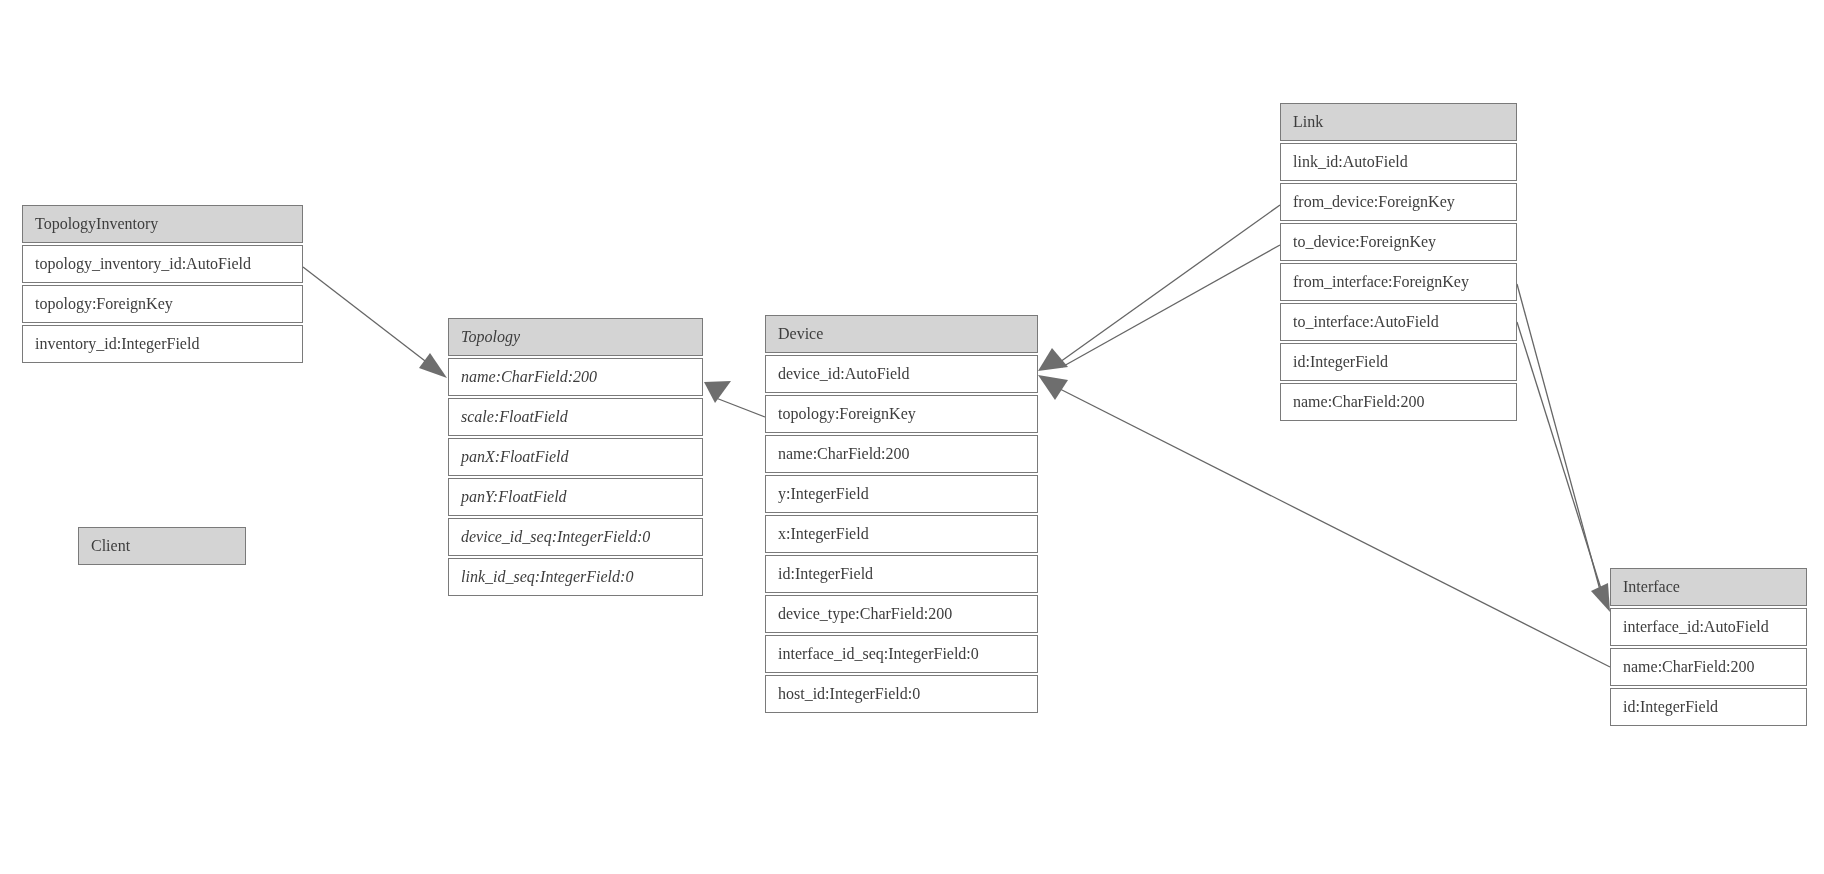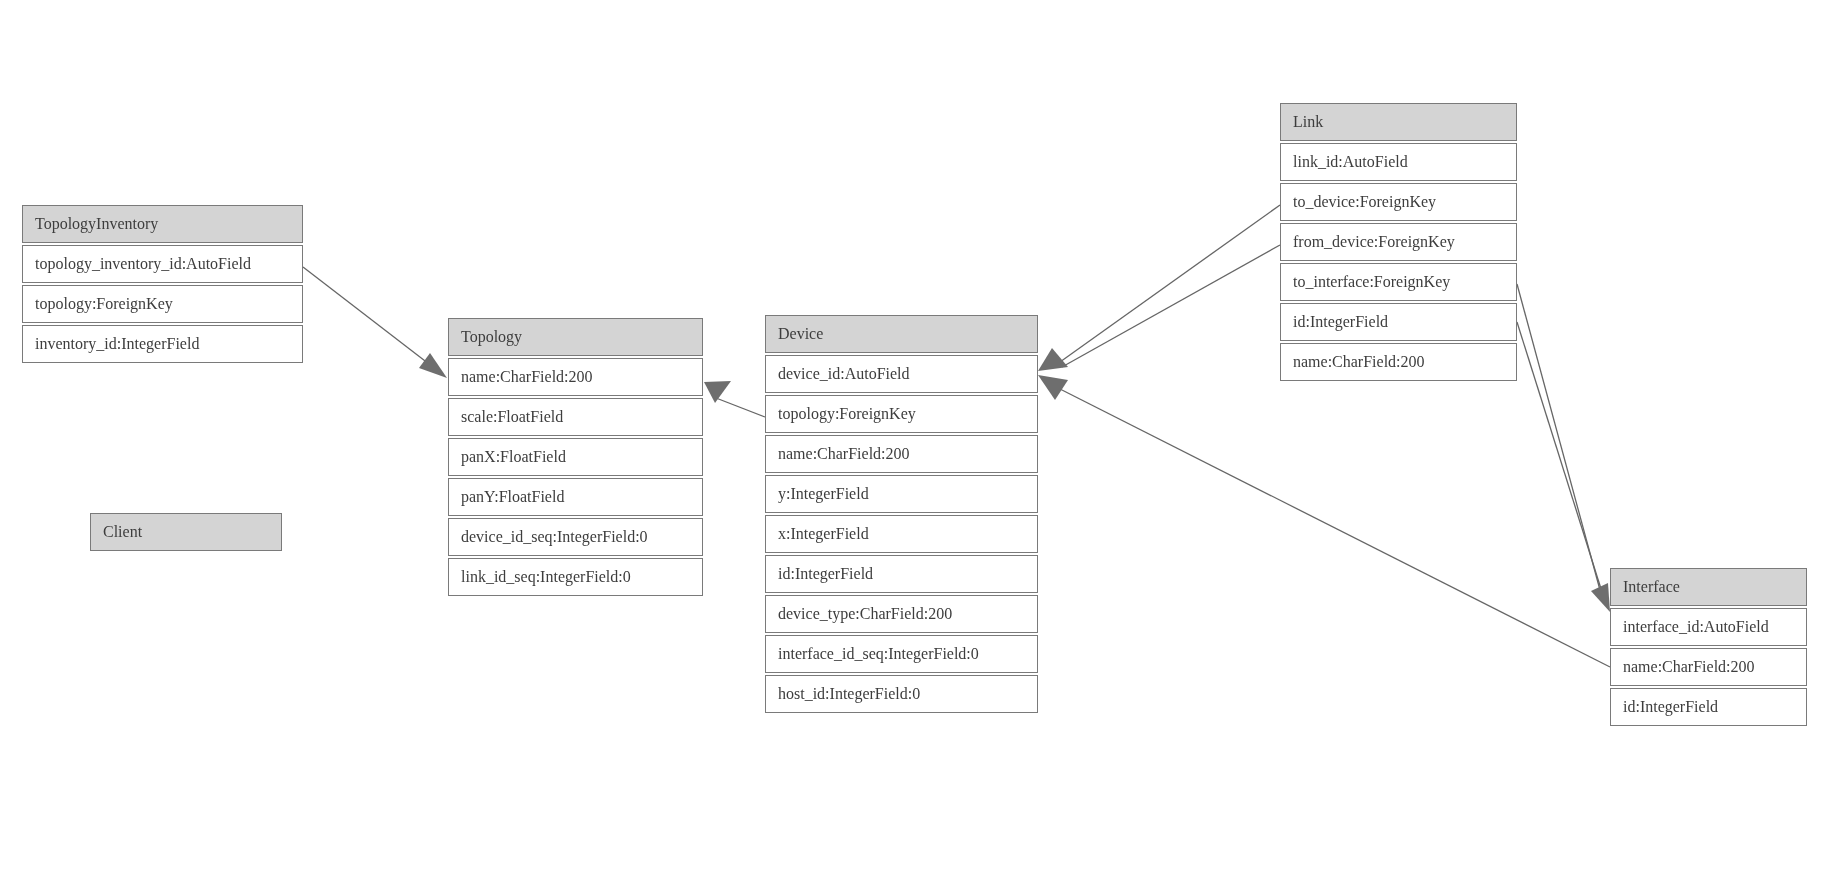--- a/index.html
+++ b/index.html
@@ -70,53 +70,54 @@
     <polygon class="edge-arrow" points="1610,612 1591,591 1608,583"></polygon>
   </svg>
 
   <div class="db-table" style="left:22px; top:165px; width:281px;margin-top:40px;">
     <div class="db-cell db-header">TopologyInventory</div>
     <div class="db-cell">topology_inventory_id:AutoField</div>
     <div class="db-cell">topology:ForeignKey</div>
     <div class="db-cell">inventory_id:IntegerField</div>
   </div>
 
-  <div class="db-table" style="left:448px; top:318px; width:255px;">
+  <div class="db-table" style="left:448px; top:318px; width:255px;font-style:italic;">
     <div class="db-cell db-header">Topology</div>
     <div class="db-cell">name:CharField:200</div>
     <div class="db-cell">scale:FloatField</div>
     <div class="db-cell">panX:FloatField</div>
     <div class="db-cell">panY:FloatField</div>
     <div class="db-cell">device_id_seq:IntegerField:0</div>
     <div class="db-cell">link_id_seq:IntegerField:0</div>
   </div>
 
-  <div class="db-table" style="left:78px; top:513px; width:192px;margin-left:12px;">
+  <div class="db-table" style="left:78px; top:527px; width:168px;">
     <div class="db-cell db-header">Client</div>
   </div>
 
   <div class="db-table" style="left:765px; top:315px; width:273px;">
     <div class="db-cell db-header">Device</div>
     <div class="db-cell">device_id:AutoField</div>
     <div class="db-cell">topology:ForeignKey</div>
     <div class="db-cell">name:CharField:200</div>
     <div class="db-cell">y:IntegerField</div>
     <div class="db-cell">x:IntegerField</div>
     <div class="db-cell">id:IntegerField</div>
     <div class="db-cell">device_type:CharField:200</div>
     <div class="db-cell">interface_id_seq:IntegerField:0</div>
     <div class="db-cell">host_id:IntegerField:0</div>
   </div>
 
   <div class="db-table" style="left:1280px; top:103px; width:237px;">
     <div class="db-cell db-header">Link</div>
     <div class="db-cell">link_id:AutoField</div>
+    <div class="db-cell">from_device:ForeignKey</div>
     <div class="db-cell">to_device:ForeignKey</div>
-    <div class="db-cell">from_device:ForeignKey</div>
-    <div class="db-cell">to_interface:ForeignKey</div>
+    <div class="db-cell">from_interface:ForeignKey</div>
+    <div class="db-cell">to_interface:AutoField</div>
     <div class="db-cell">id:IntegerField</div>
     <div class="db-cell">name:CharField:200</div>
   </div>
 
   <div class="db-table" style="left:1610px; top:568px; width:197px;">
     <div class="db-cell db-header">Interface</div>
     <div class="db-cell">interface_id:AutoField</div>
     <div class="db-cell">name:CharField:200</div>
     <div class="db-cell">id:IntegerField</div>
   </div>

